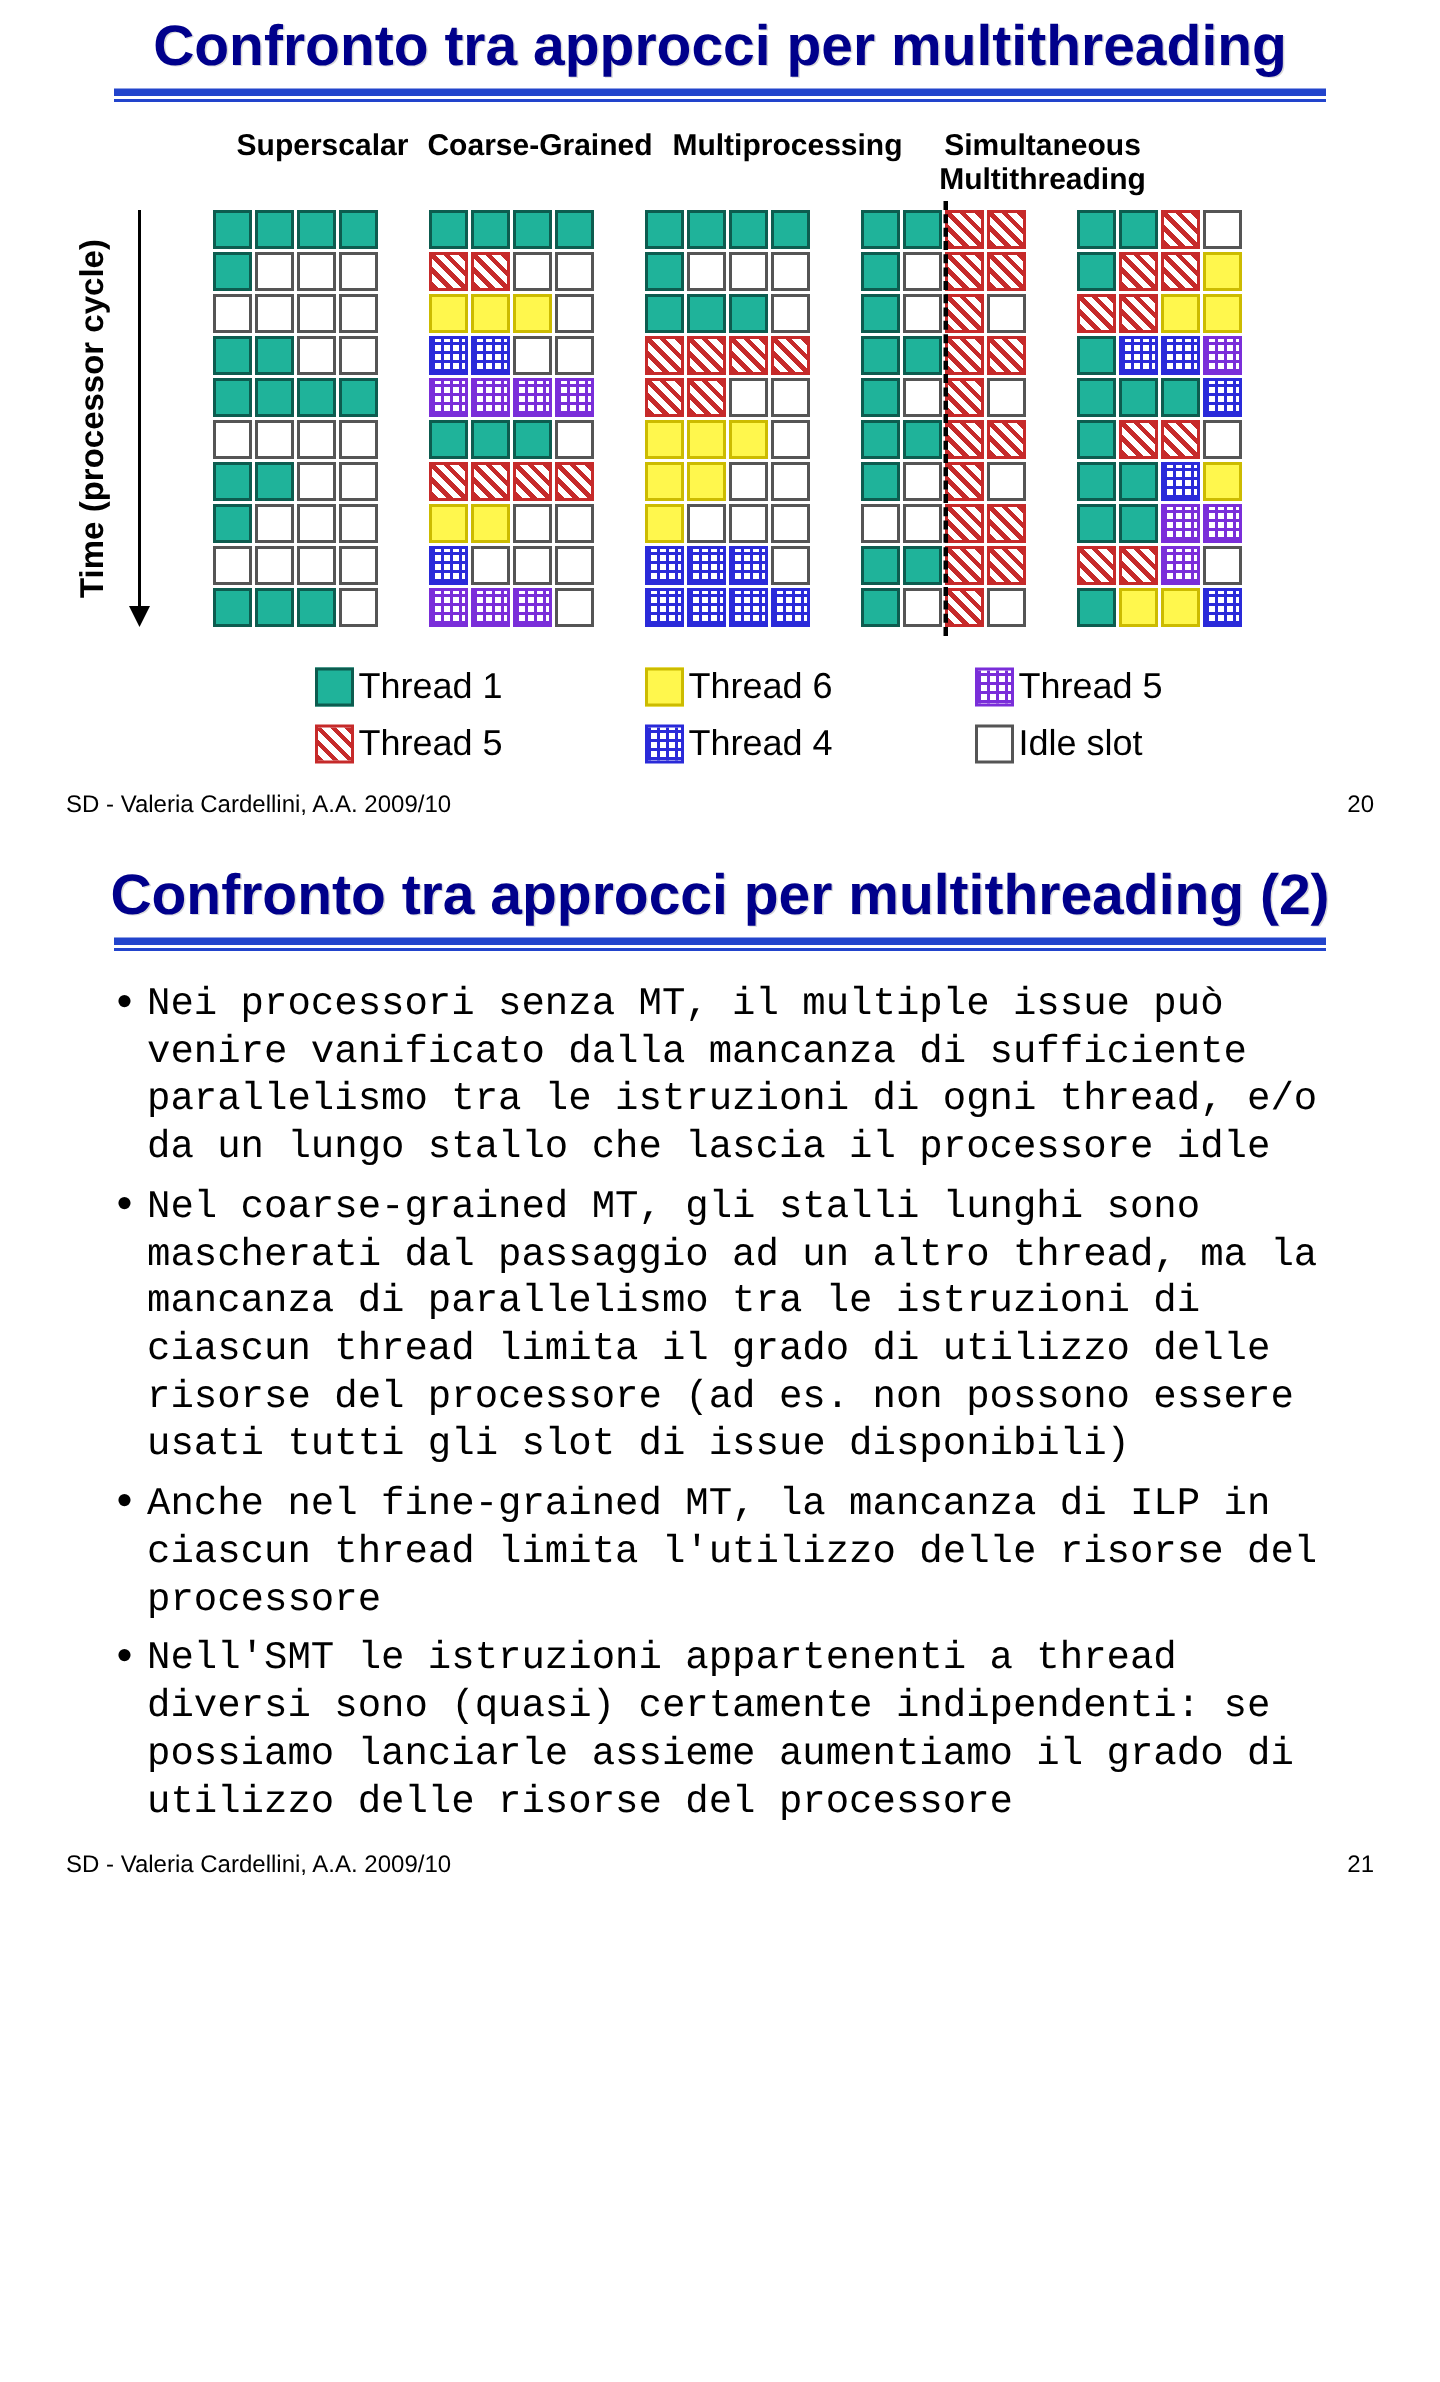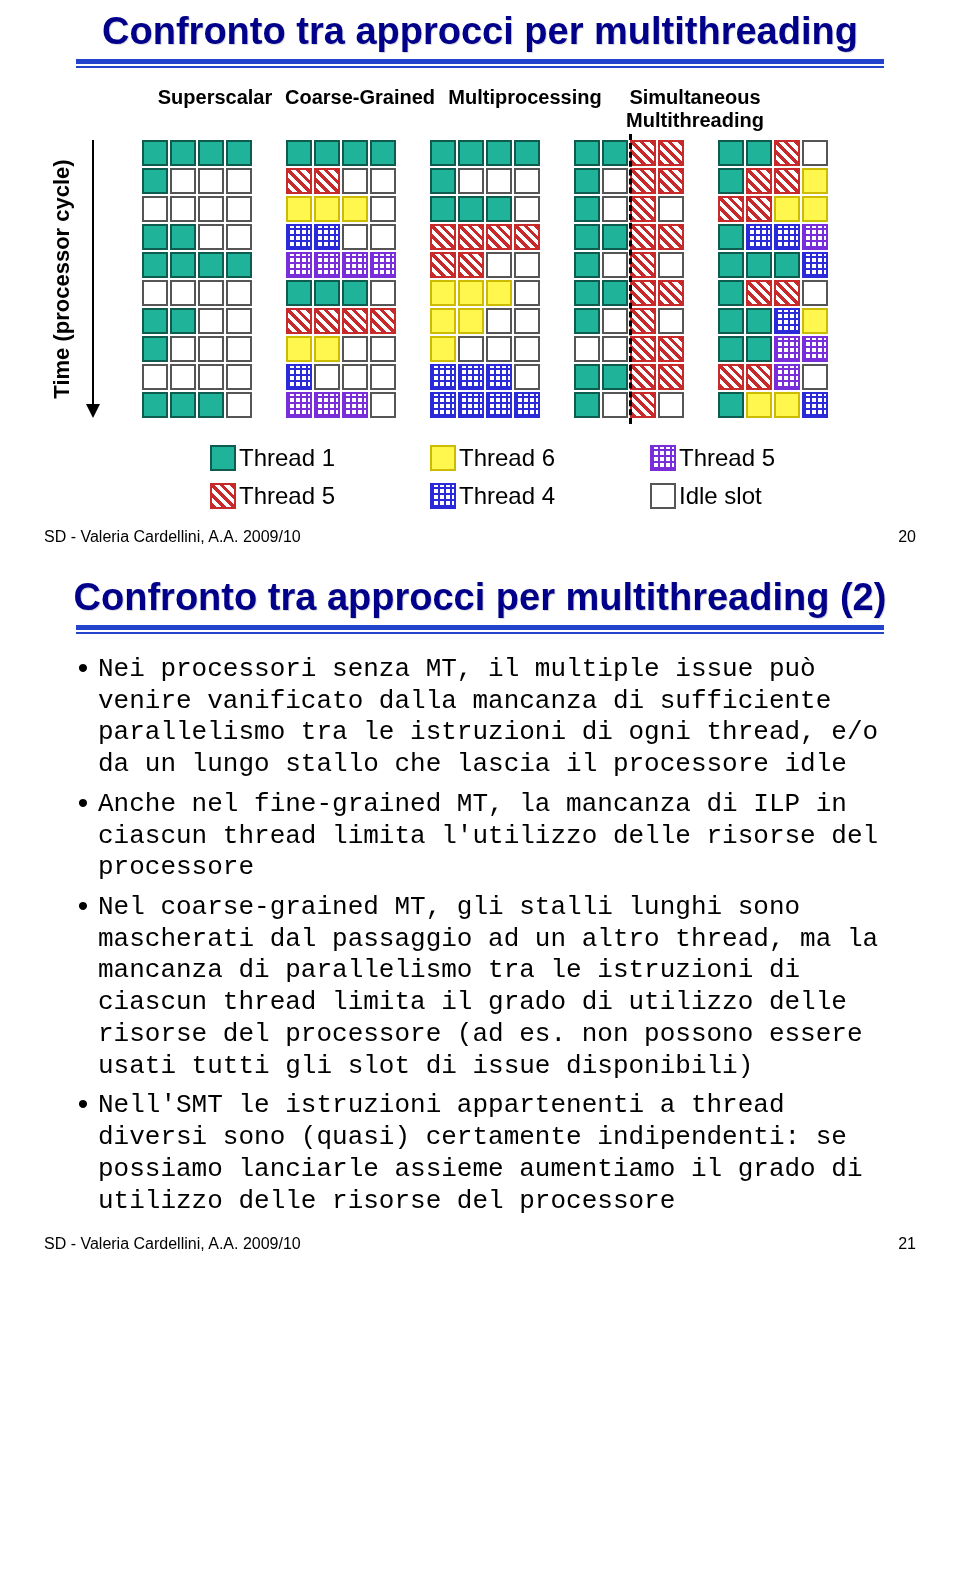--- a/index.html
+++ b/index.html
@@ -533,22 +533,22 @@
 </div>
 
 <div class="slide">
   <h1 class="slide-title">Confronto tra approcci per multithreading (2)</h1>
   <div class="hr-outer"></div>
   <div class="hr-inner"></div>
 
   <div class="bullets">
     <ul id="bullets">
         <li>Nei processori senza MT, il multiple issue può venire vanificato dalla mancanza di sufficiente parallelismo tra le istruzioni di ogni thread, e/o da un lungo stallo che lascia il processore idle</li>
+        <li>Nel coarse-grained MT, gli stalli lunghi sono mascherati dal passaggio ad un altro thread, ma la mancanza di parallelismo tra le istruzioni di ciascun thread limita il grado di utilizzo delle risorse del processore (ad es. non possono essere usati tutti gli slot di issue disponibili)</li>
         <li>Anche nel fine-grained MT, la mancanza di ILP in ciascun thread limita l'utilizzo delle risorse del processore</li>
-        <li>Nel coarse-grained MT, gli stalli lunghi sono mascherati dal passaggio ad un altro thread, ma la mancanza di parallelismo tra le istruzioni di ciascun thread limita il grado di utilizzo delle risorse del processore (ad es. non possono essere usati tutti gli slot di issue disponibili)</li>
         <li>Nell'SMT le istruzioni appartenenti a thread diversi sono (quasi) certamente indipendenti: se possiamo lanciarle assieme aumentiamo il grado di utilizzo delle risorse del processore</li>
       </ul>
   </div>
 
   <div class="footer">
     <span>SD - Valeria Cardellini, A.A. 2009/10</span>
     <span>21</span>
   </div>
 </div>
 

